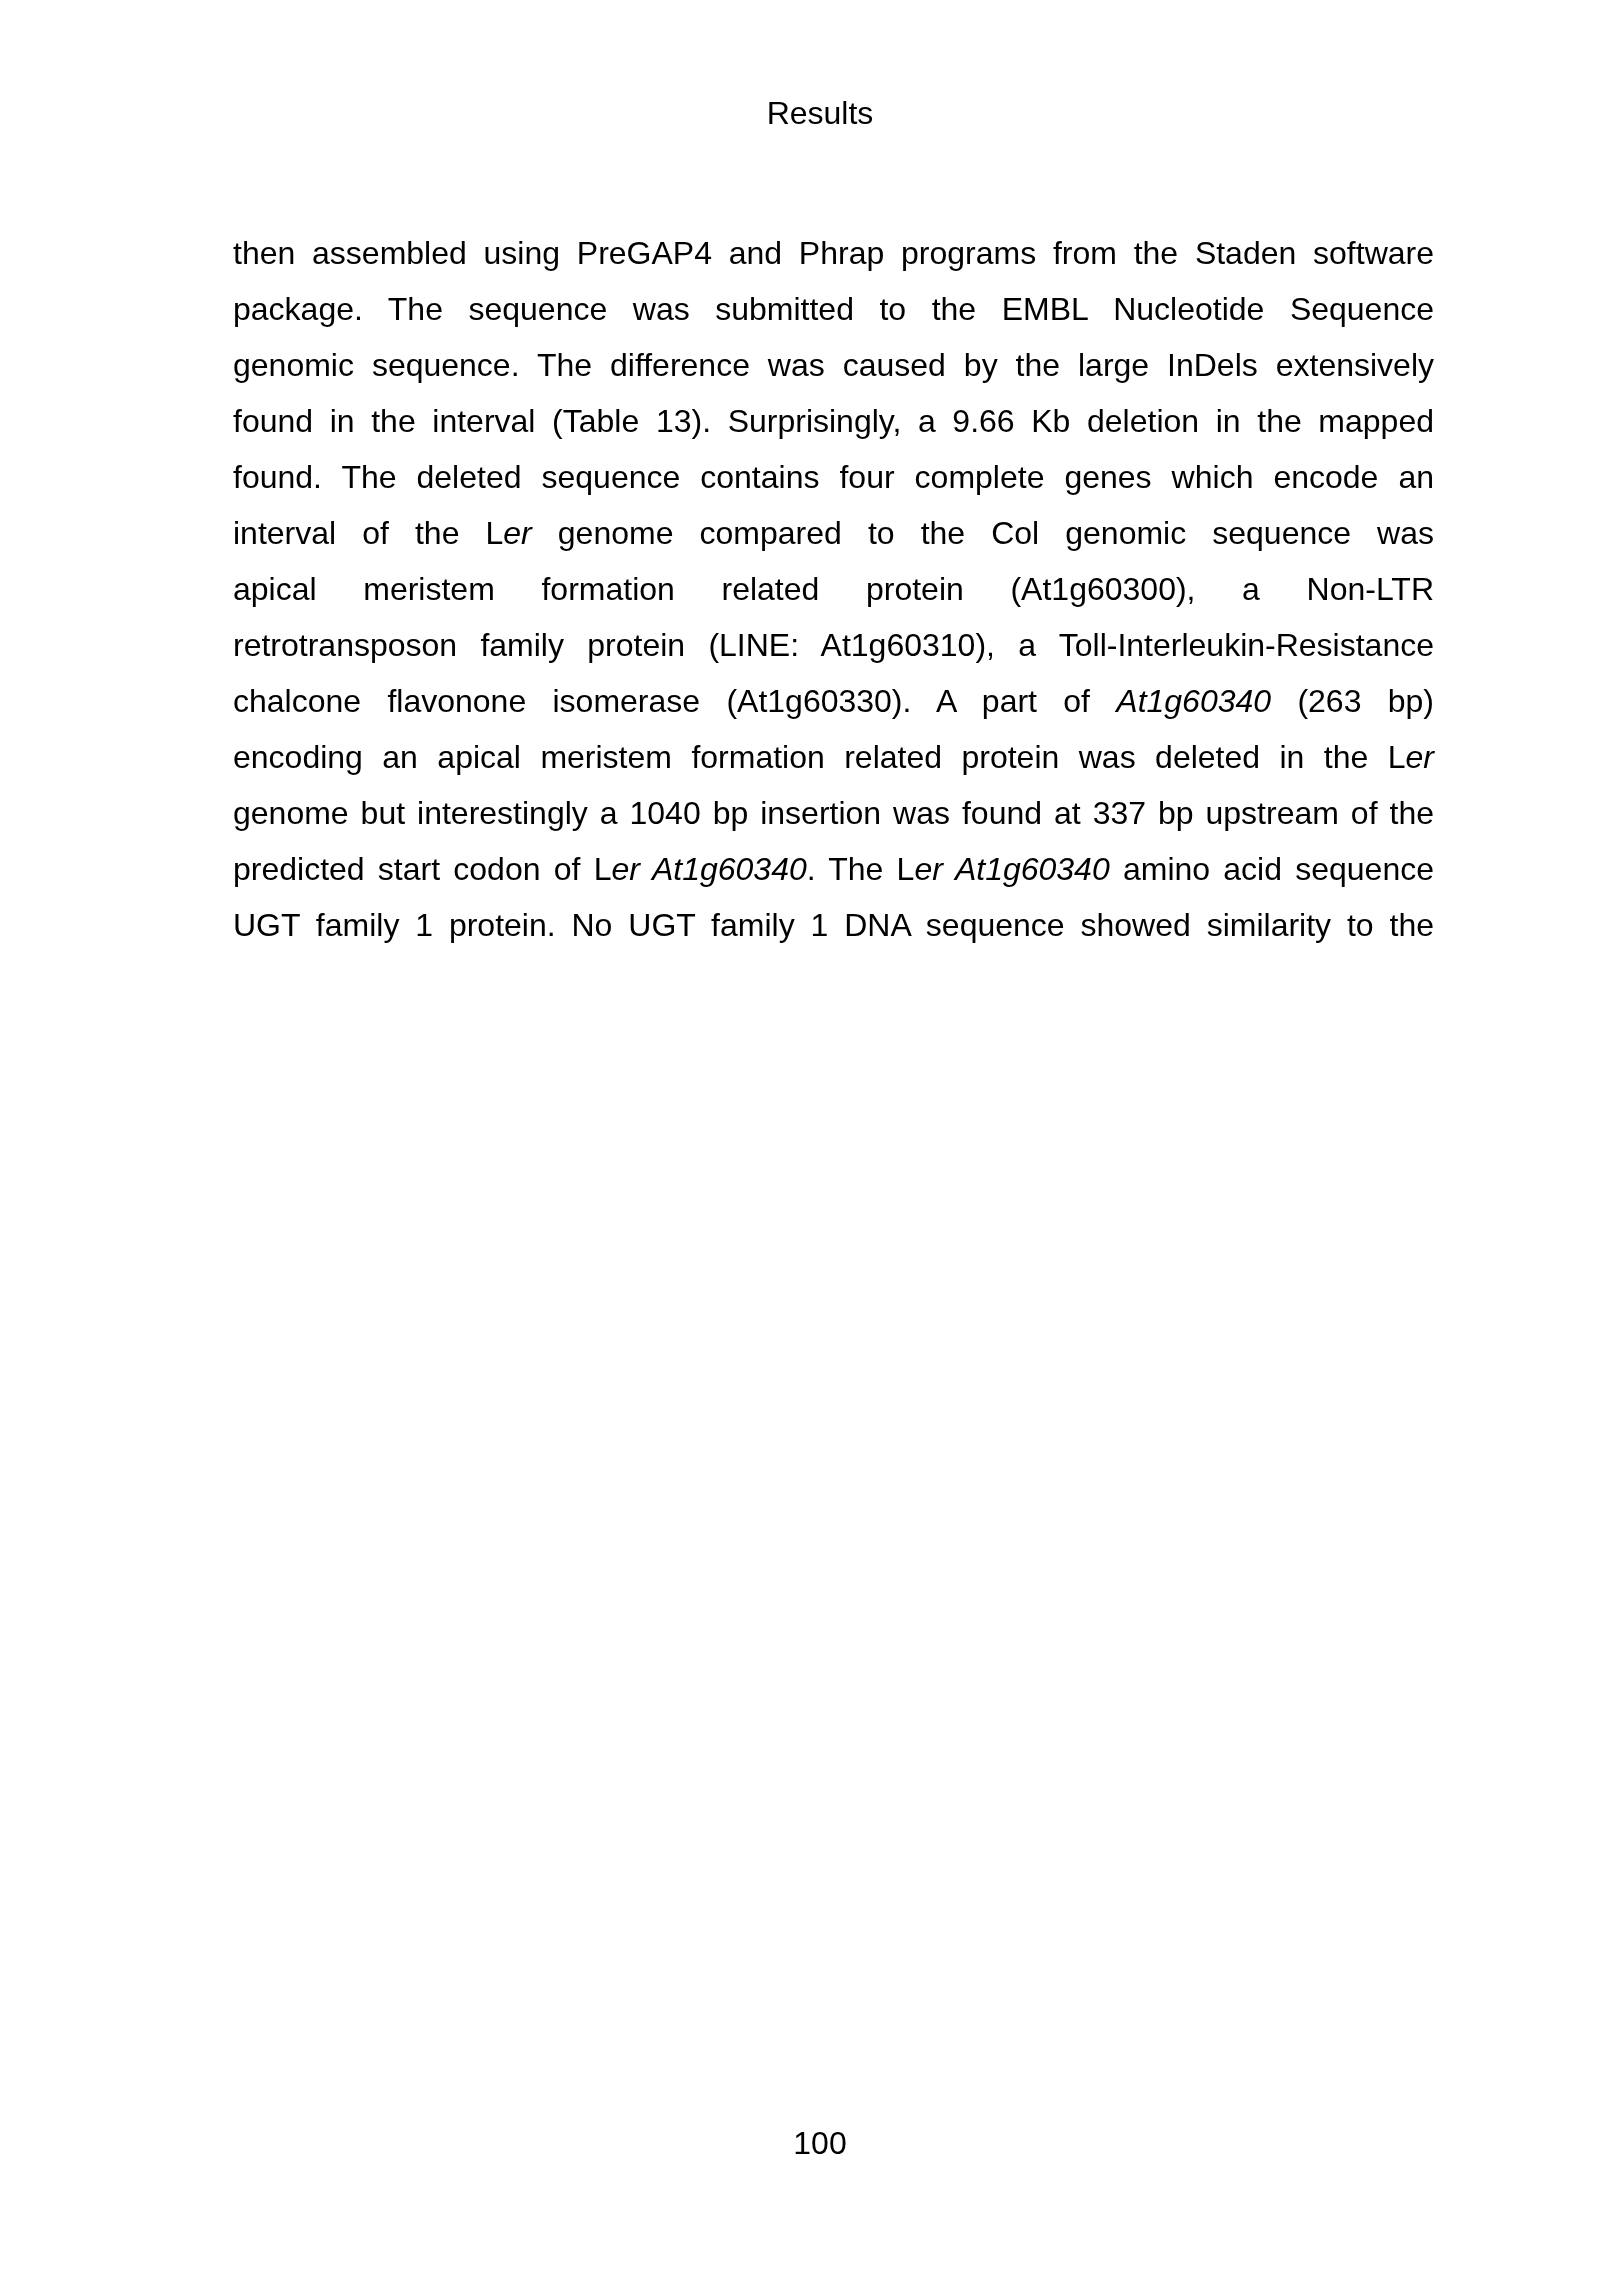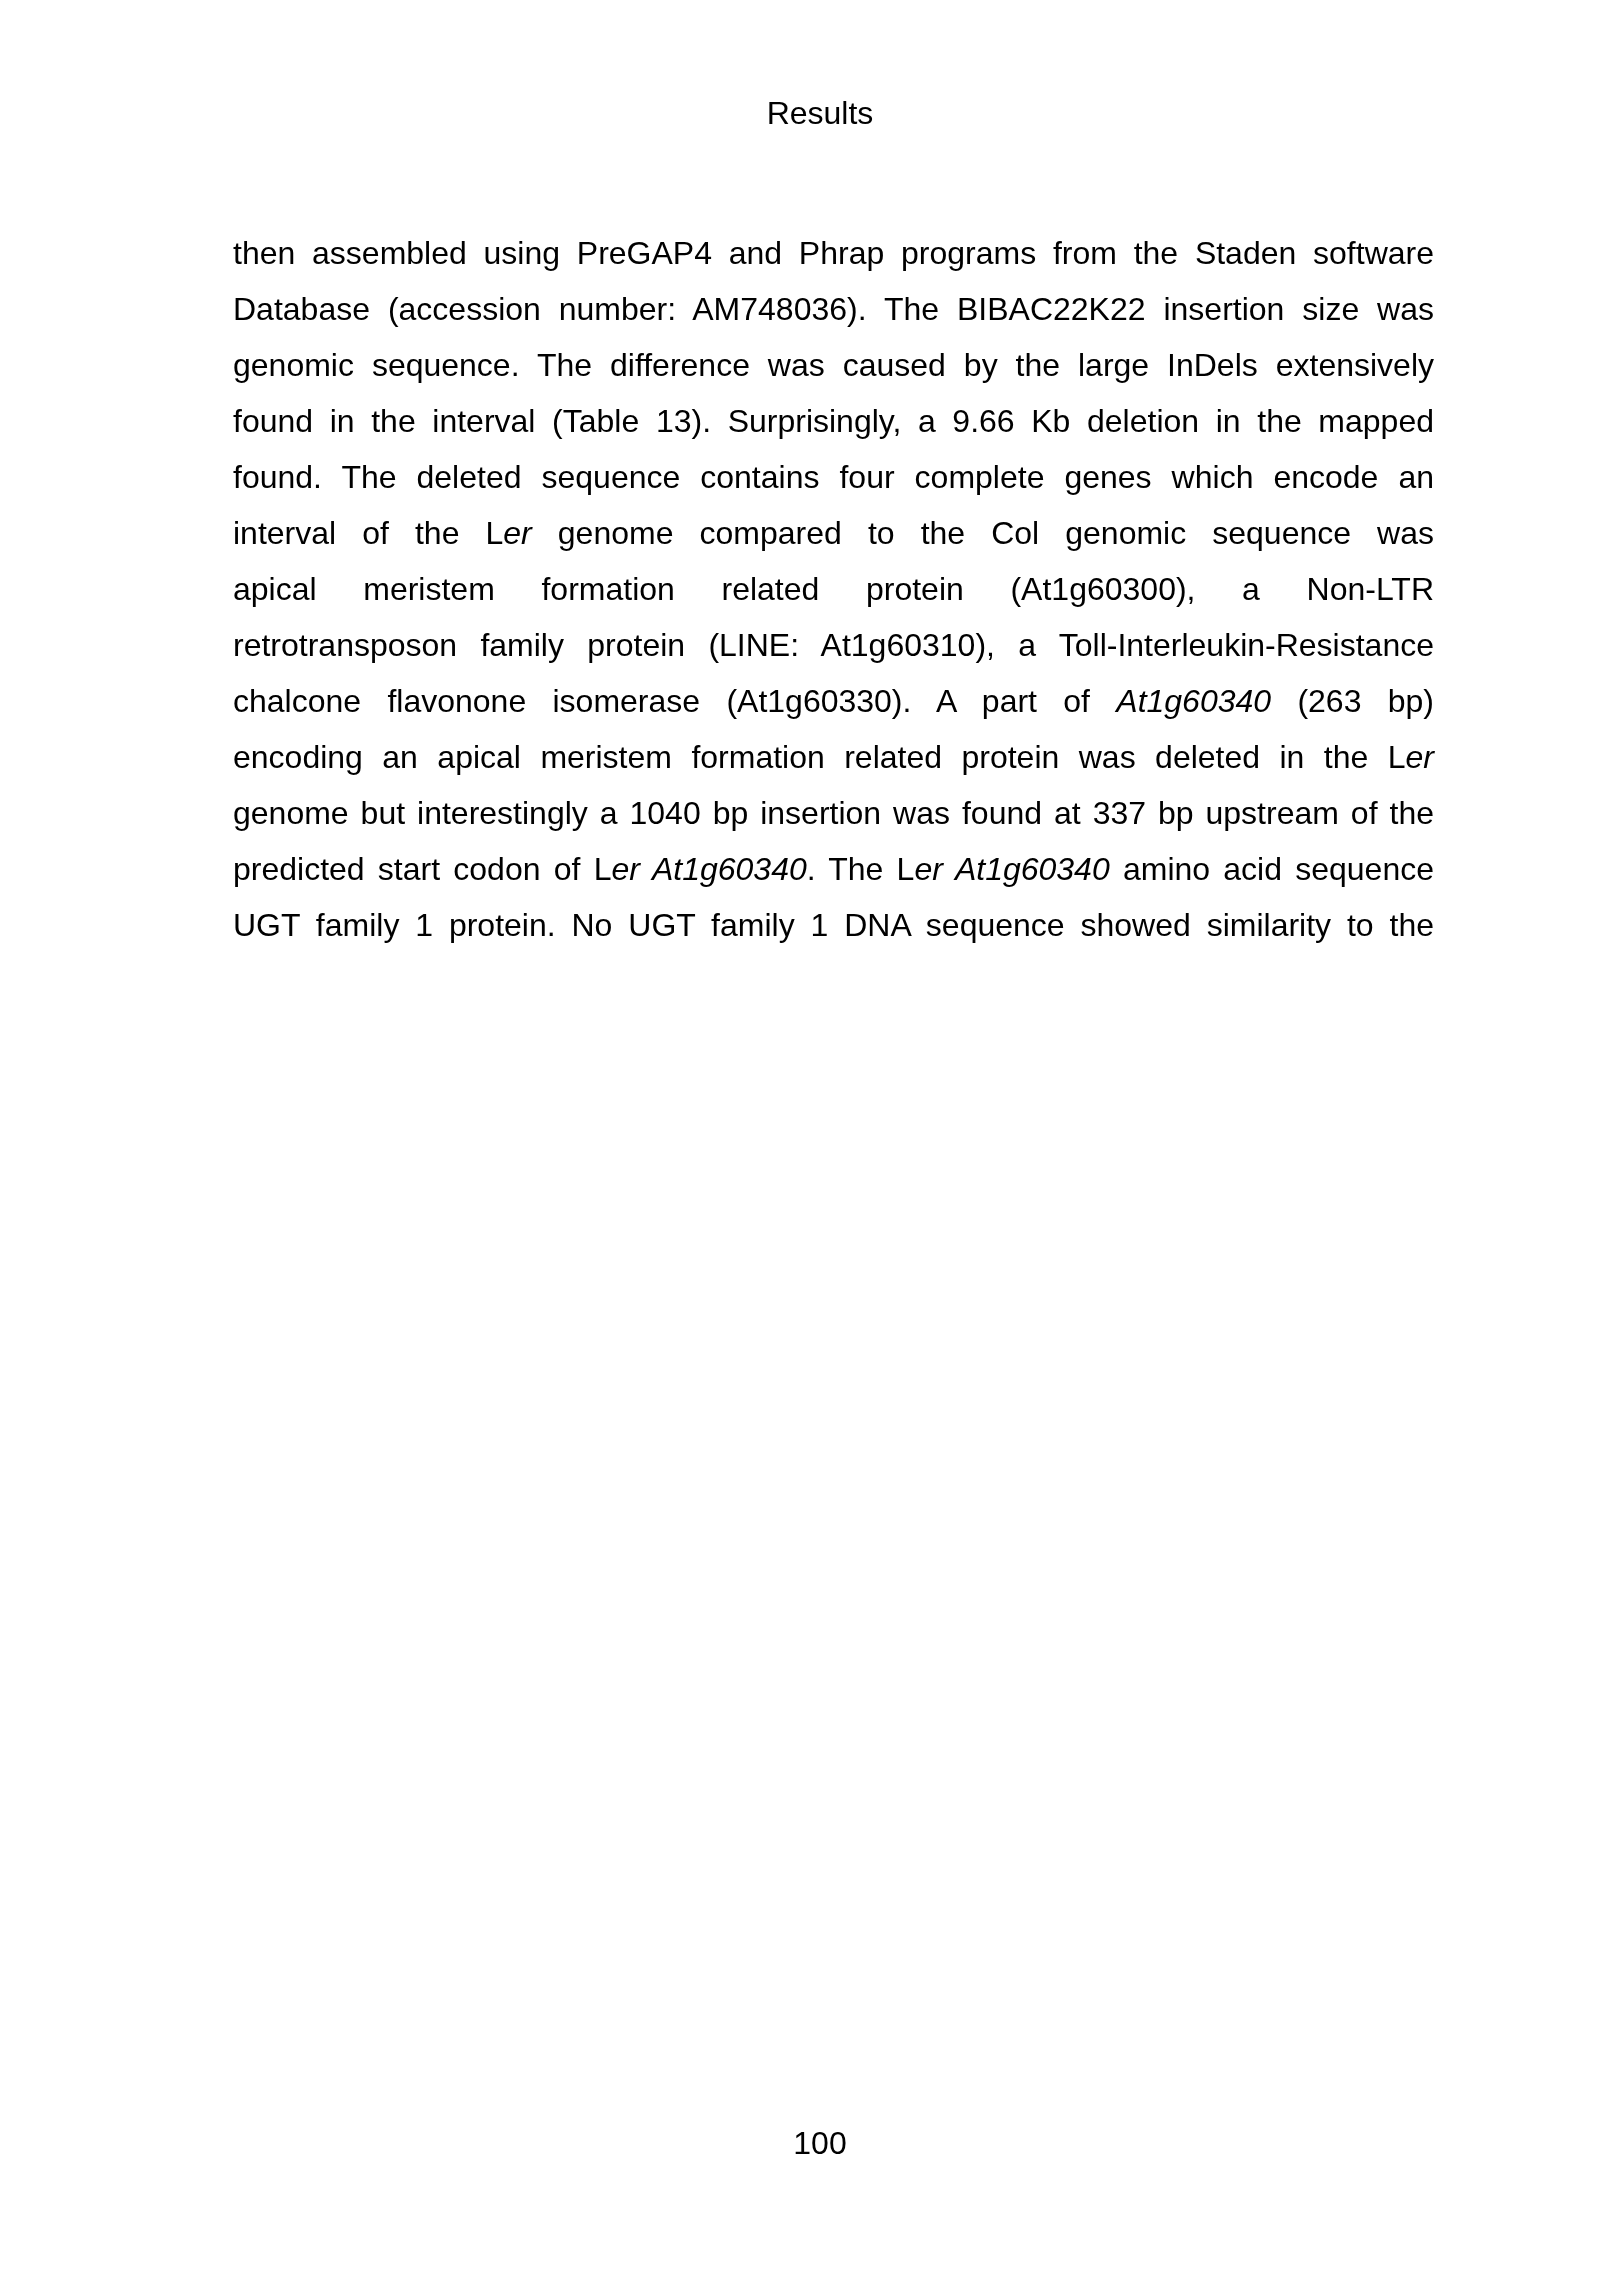--- a/index.html
+++ b/index.html
@@ -16,21 +16,21 @@
   .page-num { position:absolute; top:2124px; left:0; width:1640px; text-align:center;
               font-size:32px; line-height:39px; }
 </style>
 </head>
 <body>
 
 <div class="header">Results</div>
 
 <div class="body-text" id="body-text">
     <span class="line"><span><span>then assembled using PreGAP4 and Phrap programs from the Staden software</span></span></span>
-    <span class="line"><span><span>Database (accession number: AM748036).  The BIBAC22K22 insertion size was</span></span></span>
+    <span class="line"><span><span>package.  The sequence was submitted to the EMBL Nucleotide Sequence</span></span></span>
     <span class="line"><span><span>genomic sequence.  The difference was caused by the large InDels extensively</span></span></span>
     <span class="line"><span><span>found in the interval (Table 13).  Surprisingly, a 9.66 Kb deletion in the mapped</span></span></span>
     <span class="line"><span><span>found.  The deleted sequence contains four complete genes which encode an</span></span></span>
     <span class="line"><span><span>interval of the L</span><i>er</i><span> genome compared to the Col genomic sequence was</span></span></span>
     <span class="line"><span><span>apical meristem formation related protein (At1g60300), a Non-LTR</span></span></span>
     <span class="line"><span><span>retrotransposon family protein (LINE: At1g60310), a Toll-Interleukin-Resistance</span></span></span>
     <span class="line"><span><span>chalcone flavonone isomerase (At1g60330).  A part of </span><i>At1g60340</i><span> (263 bp)</span></span></span>
     <span class="line"><span><span>encoding an apical meristem formation related protein was deleted in the L</span><i>er</i></span></span>
     <span class="line"><span><span>genome but interestingly a 1040 bp insertion was found at 337 bp upstream of the</span></span></span>
     <span class="line"><span><span>predicted start codon of L</span><i>er At1g60340</i><span>.  The L</span><i>er At1g60340</i><span> amino acid sequence</span></span></span>

